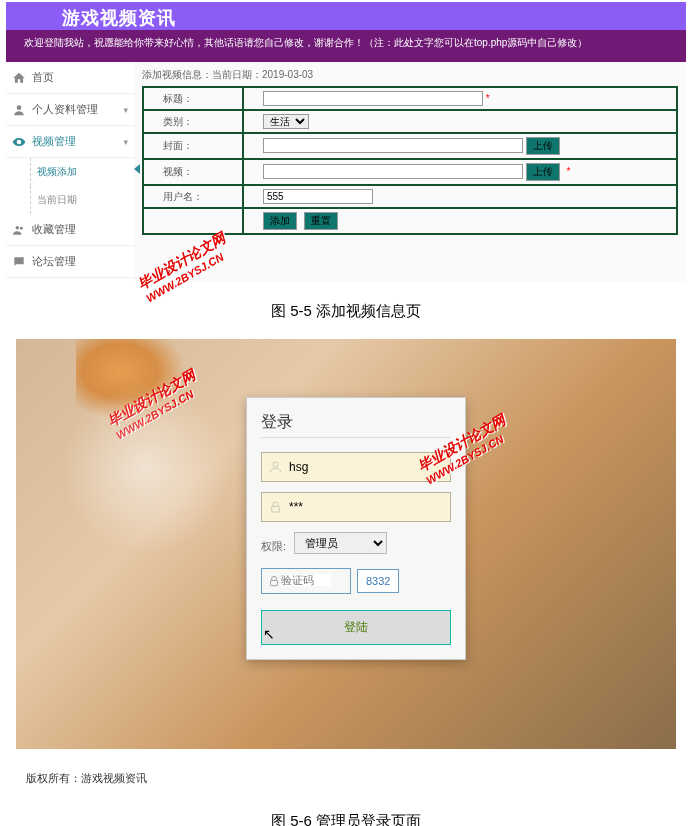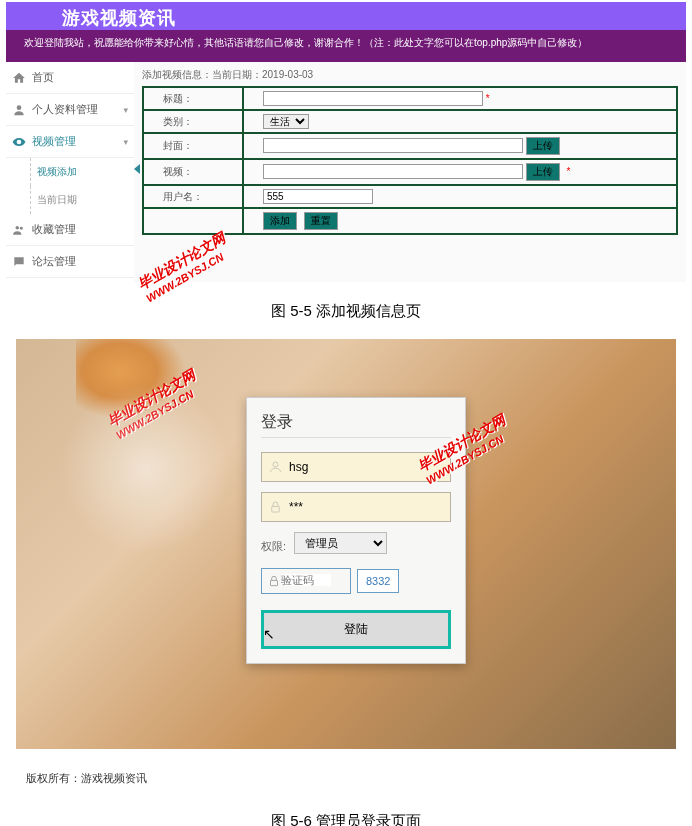--- a/index.html
+++ b/index.html
@@ -46,21 +46,21 @@
     .login-hr { border: none; border-top: 1px solid #ddd; margin-bottom: 14px; }
     .login-field { display: flex; align-items: center; border: 1px solid #b8b0a0; background: #faf3d8; margin-bottom: 10px; padding: 6px; }
     .login-field .icon { width: 16px; height: 16px; margin-right: 6px; opacity: 0.5; }
     .login-field input { border: none; background: transparent; flex: 1; font-size: 12px; outline: none; }
     .role-row { display: flex; align-items: flex-end; font-size: 11px; color: #666; margin-bottom: 14px; }
     .role-row select { border: 1px solid #bbb; padding: 3px 32px 3px 6px; margin-left: 8px; font-size: 11px; }
     .captcha-row { display: flex; align-items: center; margin-bottom: 16px; }
     .captcha-field { display: flex; align-items: flex-start; border: 1px solid #6b9dc4; padding: 5px; width: 90px; }
     .captcha-field input { border: none; width: 50px; font-size: 11px; outline: none; }
     .captcha-code { border: 1px solid #6b9dc4; padding: 5px 8px; color: #3a7bb8; font-size: 11px; margin-left: 6px; background: #fff; }
-    .login-btn { width: 100%; background: #dcdcdc; border: 3px solid #14b8a6; padding: 8px; font-size: 12px; color: #000000; cursor: pointer; }
+    .login-btn { width: 100%; background: #dcdcdc; border: 1px solid #14b8a6; padding: 8px; font-size: 12px; color: #4d7c0f; cursor: pointer; }
     .cursor-img { position: absolute; left: 247px; top: 287px; font-size: 14px; color: #000; }
     .footer { padding: 22px 10px 8px; font-size: 11px; color: #333; }
     
     svg { width: 100%; height: 100%; }
   </style>
 </head>
 <body>
 
 <div class="screenshot1" style="position:relative;">
   <div class="top-banner">

